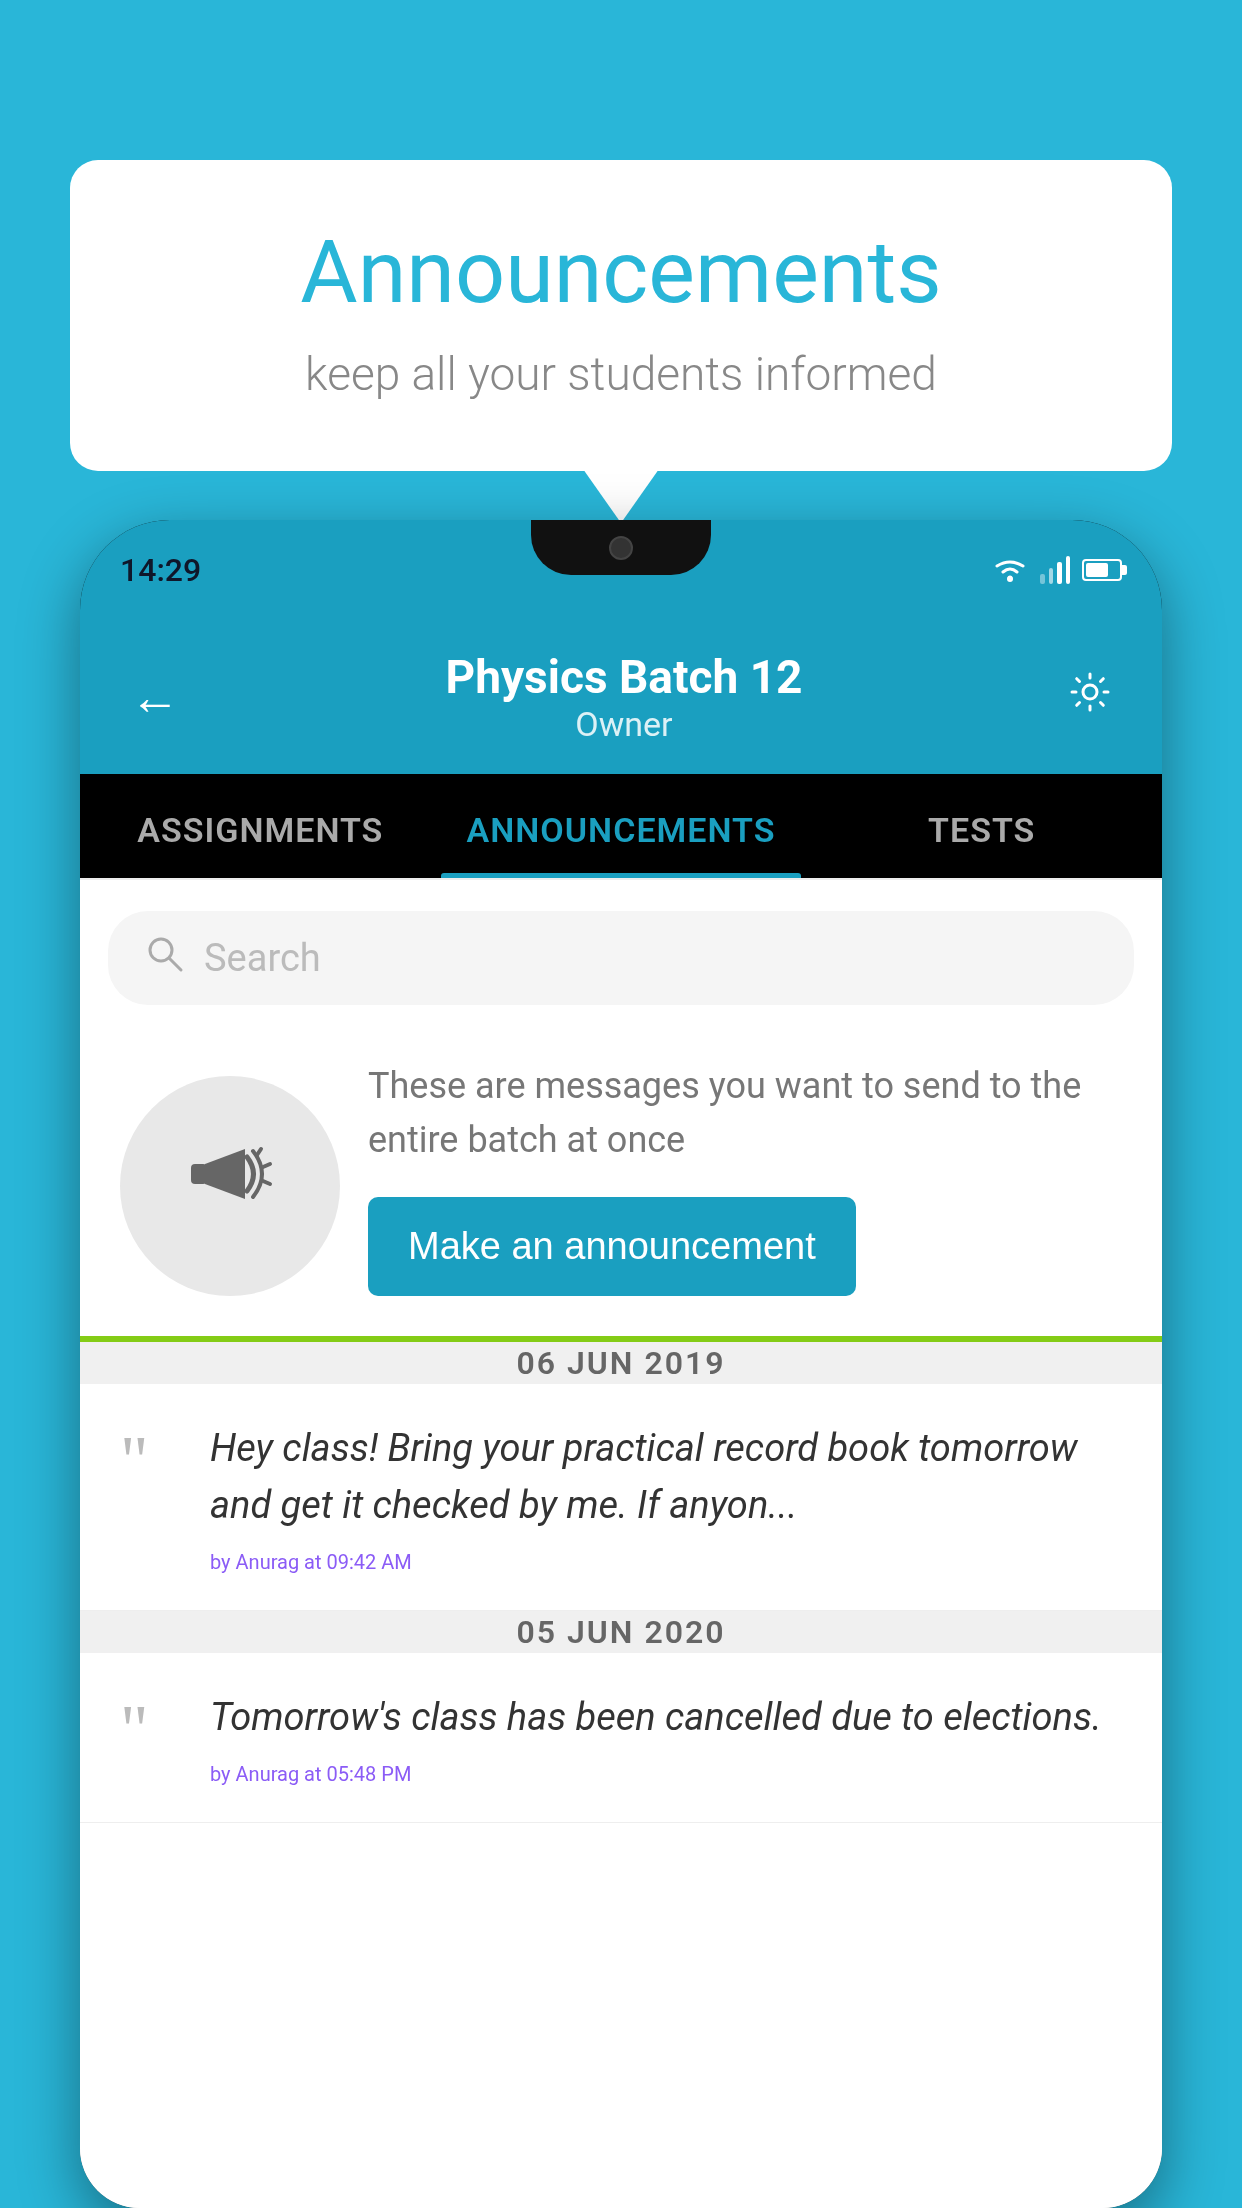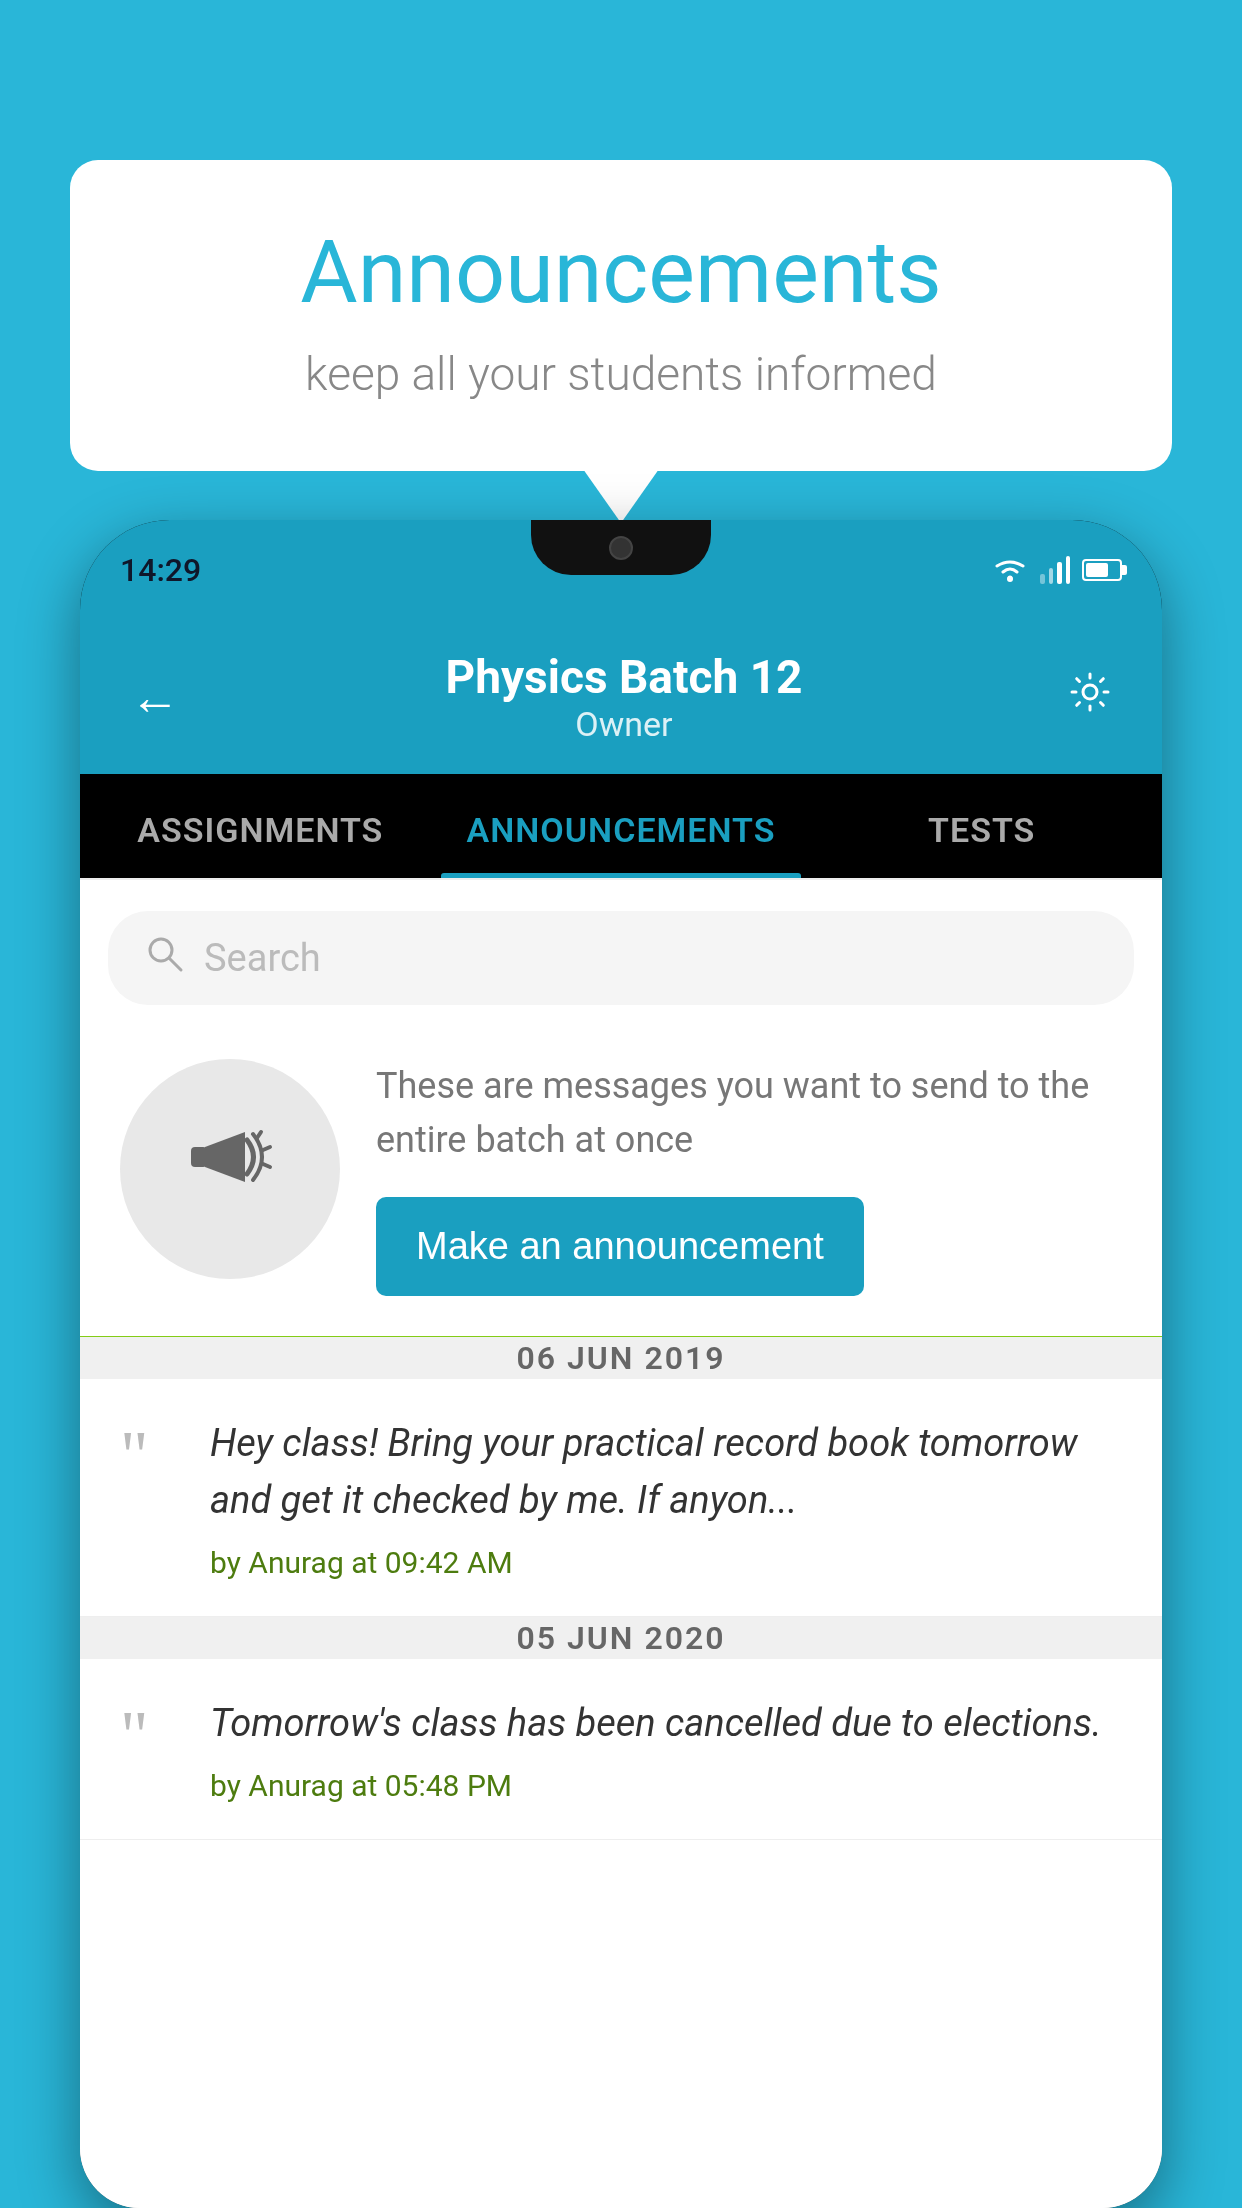--- a/index.html
+++ b/index.html
@@ -257,24 +257,24 @@
     }
 
     .search-text {
       font-size: 38px;
       color: #bbb;
     }
 
     
     .announcement-promo {
       display: flex;
-      align-items: flex-start;
+      align-items: flex-end;
       padding: 30px 40px 40px;
-      gap: 36px;
-      border-bottom: 1px solid #84cc16;
+      gap: 28px;
+      border-bottom: 6px solid #84cc16;
     }
 
     .megaphone-circle {
       width: 220px;
       height: 220px;
       min-width: 220px;
       background: #e8e8e8;
       border-radius: 50%;
       display: flex;
       align-items: center;
@@ -343,22 +343,22 @@
 
     .announcement-text {
       font-size: 38px;
       color: #333;
       font-style: italic;
       line-height: 1.5;
       margin-bottom: 16px;
     }
 
     .announcement-meta {
-      font-size: 30px;
-      color: #4d7c0f;
+      font-size: 20px;
+      color: #8b5cf6;
     }
 
     
     .phone-inner {
       background: white;
       border-radius: 0;
       overflow: hidden;
       display: flex;
       flex-direction: column;
       height: calc(100% - 100px);

